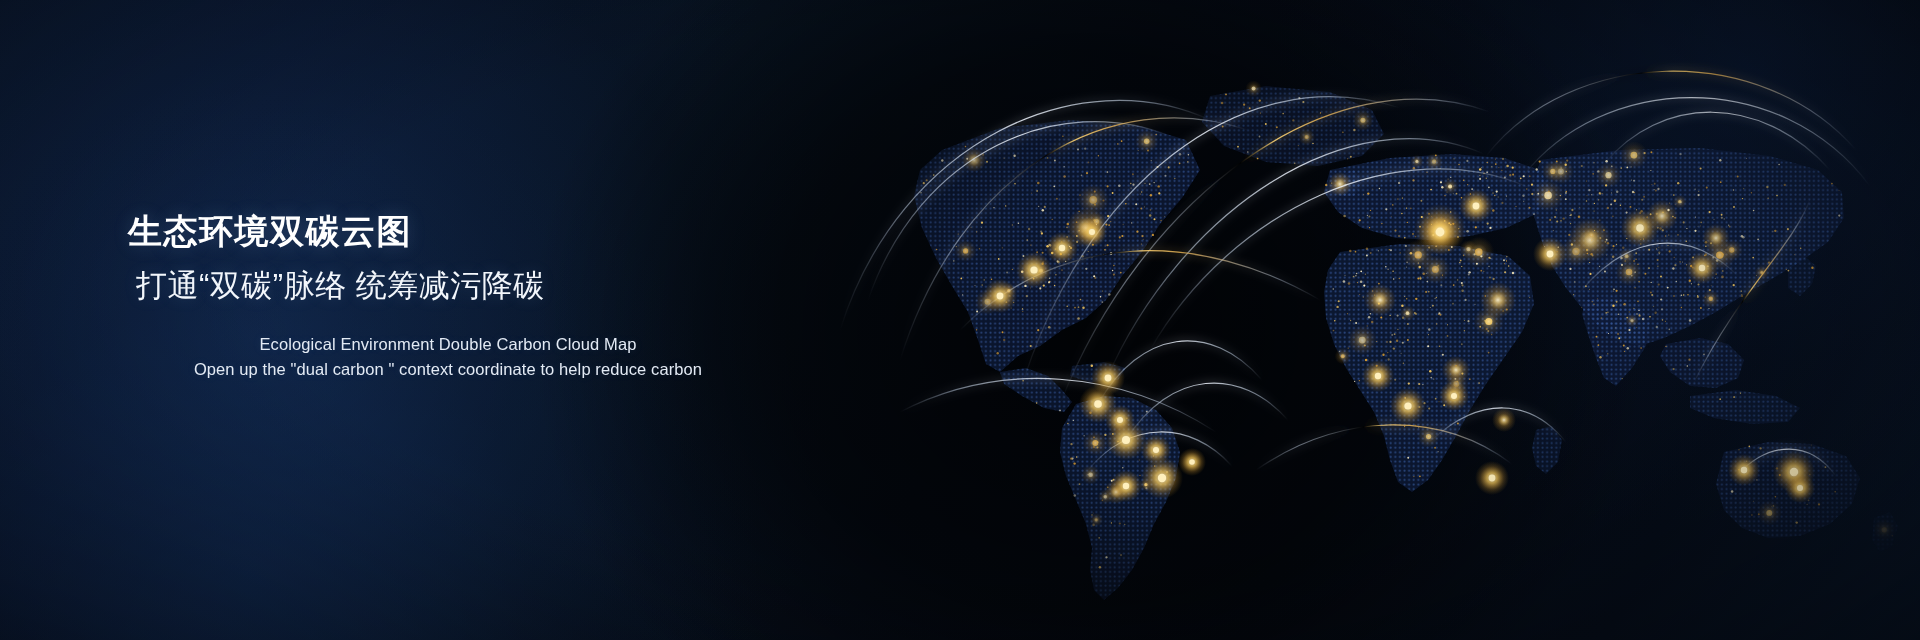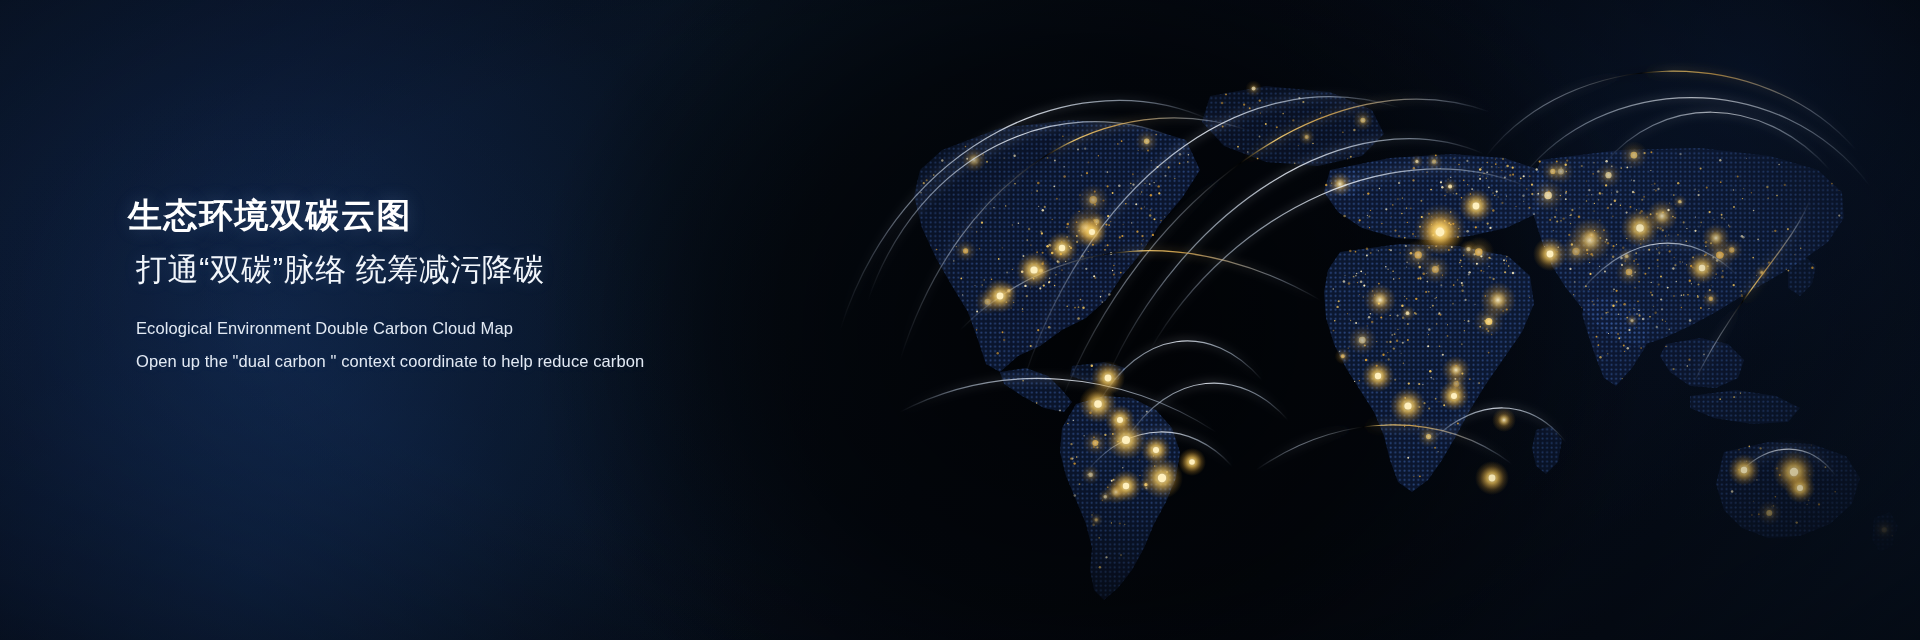--- a/index.html
+++ b/index.html
@@ -88,21 +88,21 @@
     left: 0; top: 0;
     width: 1920px; height: 640px;
     pointer-events: none;
   }
   #map-layer svg { display: block; }
 
   
   #text-block {
     position: absolute;
     left: 128px;
-    top: 194px;
+    top: 210px;
     width: 640px;
   }
   #title-cn {
     color: #ffffff;
     font-size: 34px;
     font-weight: 700;
     letter-spacing: 1.5px;
     line-height: 1.28;
     margin: 0 0 12px 0;
     text-shadow: 0 0 18px rgba(150,190,255,0.22);
@@ -117,23 +117,24 @@
     margin: 0 0 26px 8px;
     text-shadow: 0 0 16px rgba(140,180,250,0.18);
     white-space: nowrap;
   }
   .en-line {
     color: #e3eaf4;
     font-size: 16.5px;
     font-weight: 400;
     letter-spacing: 0.1px;
     line-height: 1.52;
-    margin: 8px;
+    margin: 0;
     white-space: nowrap;
     text-shadow: 0 0 10px rgba(120,160,230,0.14);
+    text-align: center;
   }
 </style>
 </head>
 <body>
 
 <div id="banner">
 
   <div class="bg-base"></div>
   <div class="bg-glow-left"></div>
   <div class="bg-glow-bottomleft"></div>

